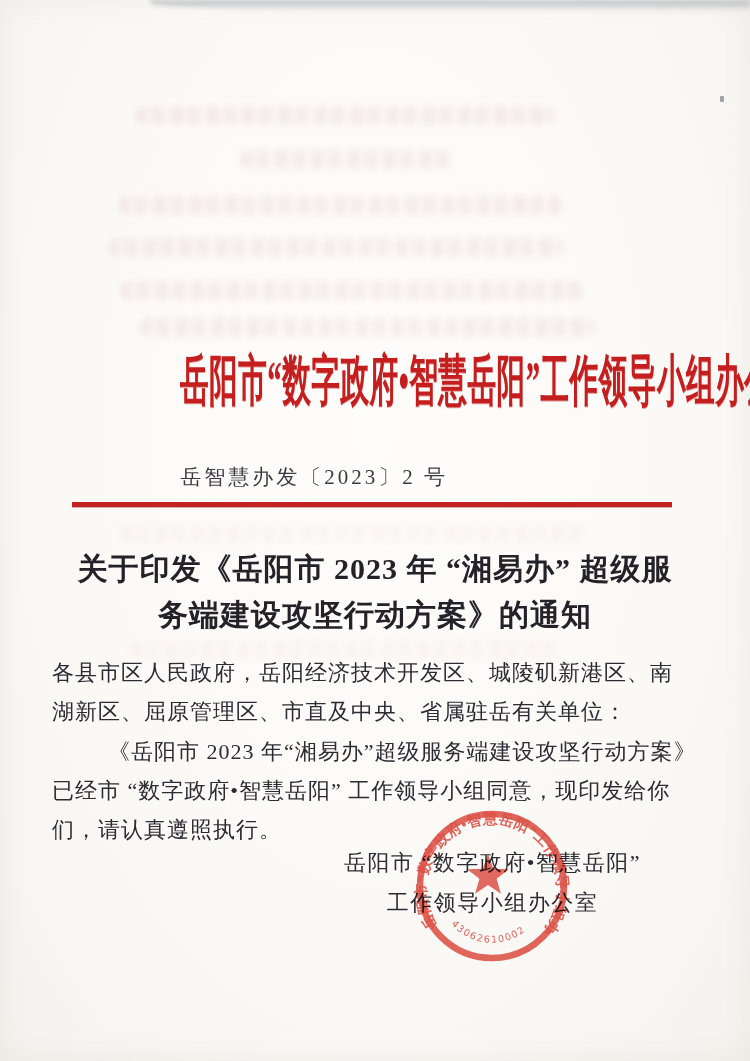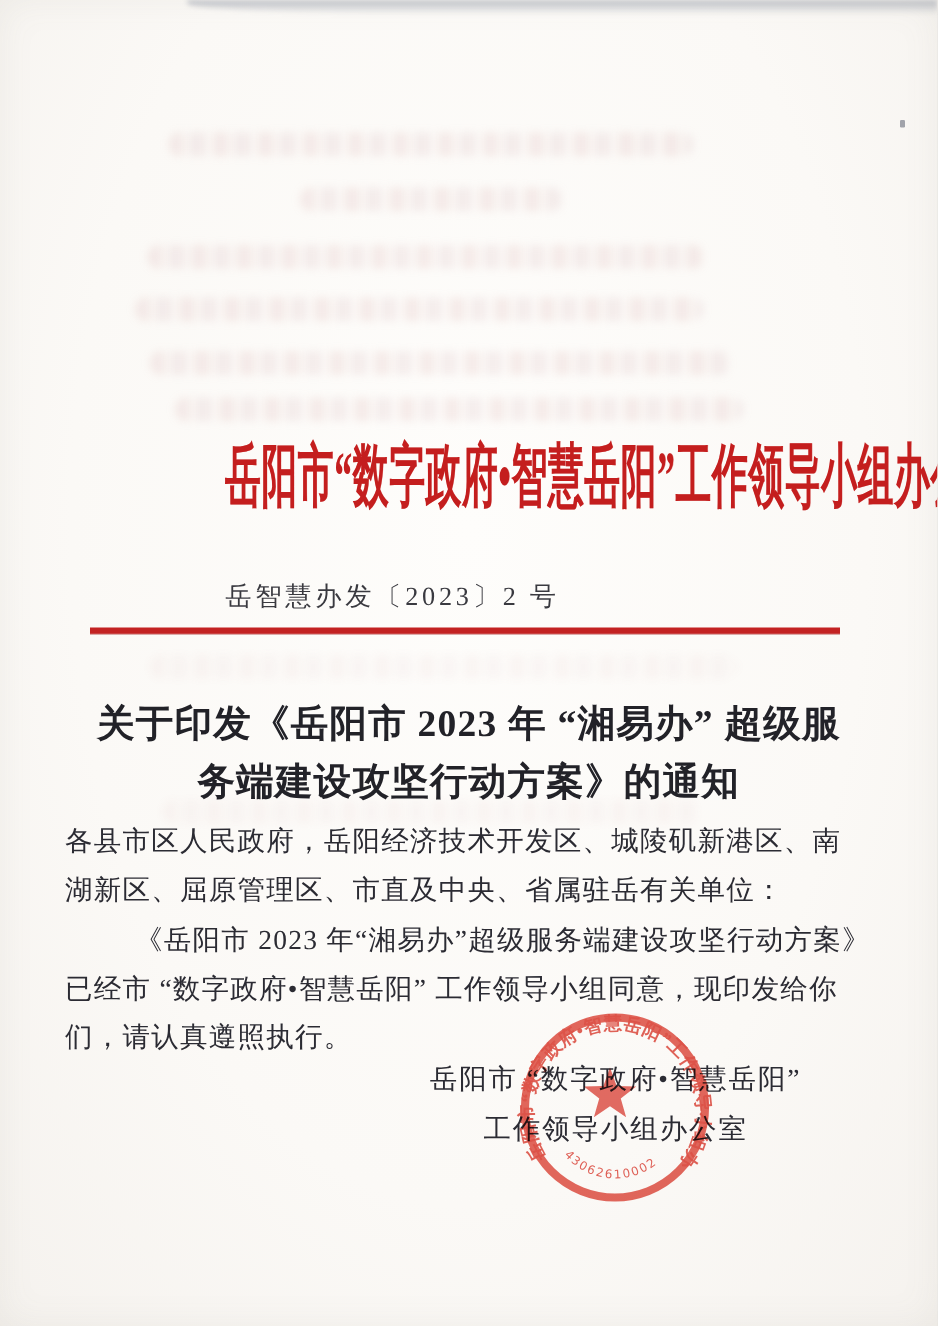--- a/index.html
+++ b/index.html
@@ -54,21 +54,21 @@
     font-size:21px;letter-spacing:3px;color:#3a3a40;
   }
   .red-rule{
     position:absolute;top:502px;left:72px;width:600px;height:5px;
     background:var(--rule-red);
     box-shadow:0 1px 0 rgba(160,20,20,0.35);
   }
   .notice-title{
     position:absolute;top:546px;left:40px;width:670px;text-align:center;
     font-size:30px;font-weight:bold;color:#222228;
-    line-height:46px;letter-spacing:1px;margin-top:11px;
+    line-height:46px;letter-spacing:1px;
   }
   .body-line{
     position:absolute;left:52px;width:625px;
     font-size:22px;letter-spacing:1px;color:var(--ink);
     white-space:nowrap;
   }
   .indent{padding-left:56px;}
   .signature{
     position:absolute;top:843px;left:295px;width:395px;text-align:center;
     font-size:22px;letter-spacing:1.5px;color:var(--ink);

